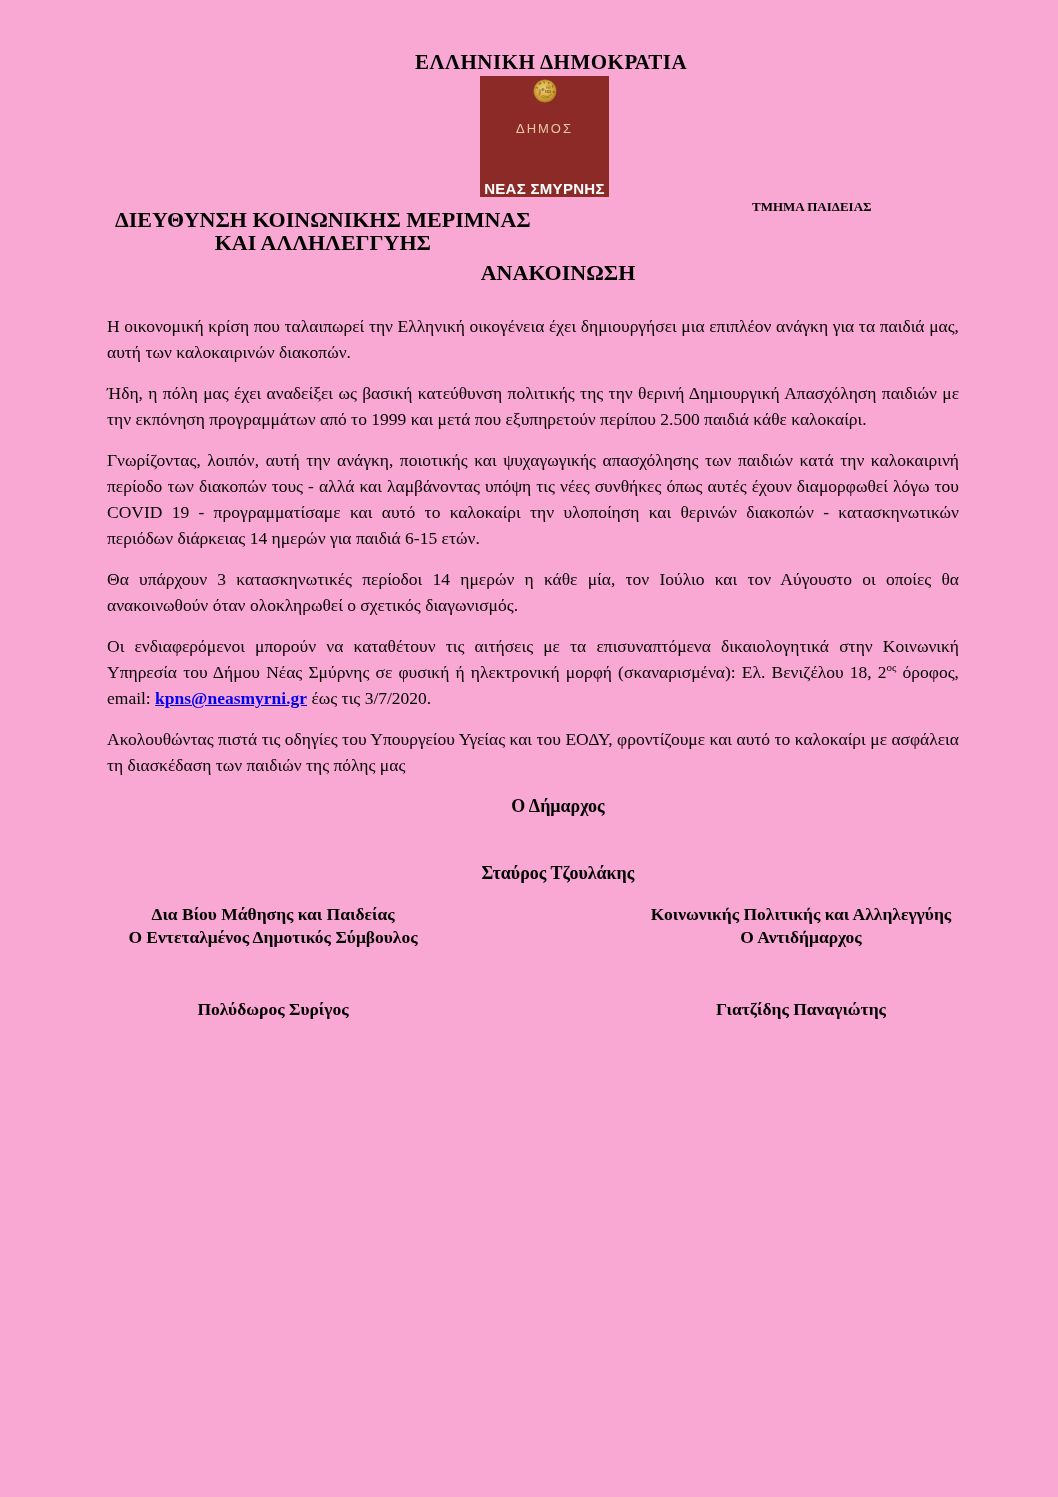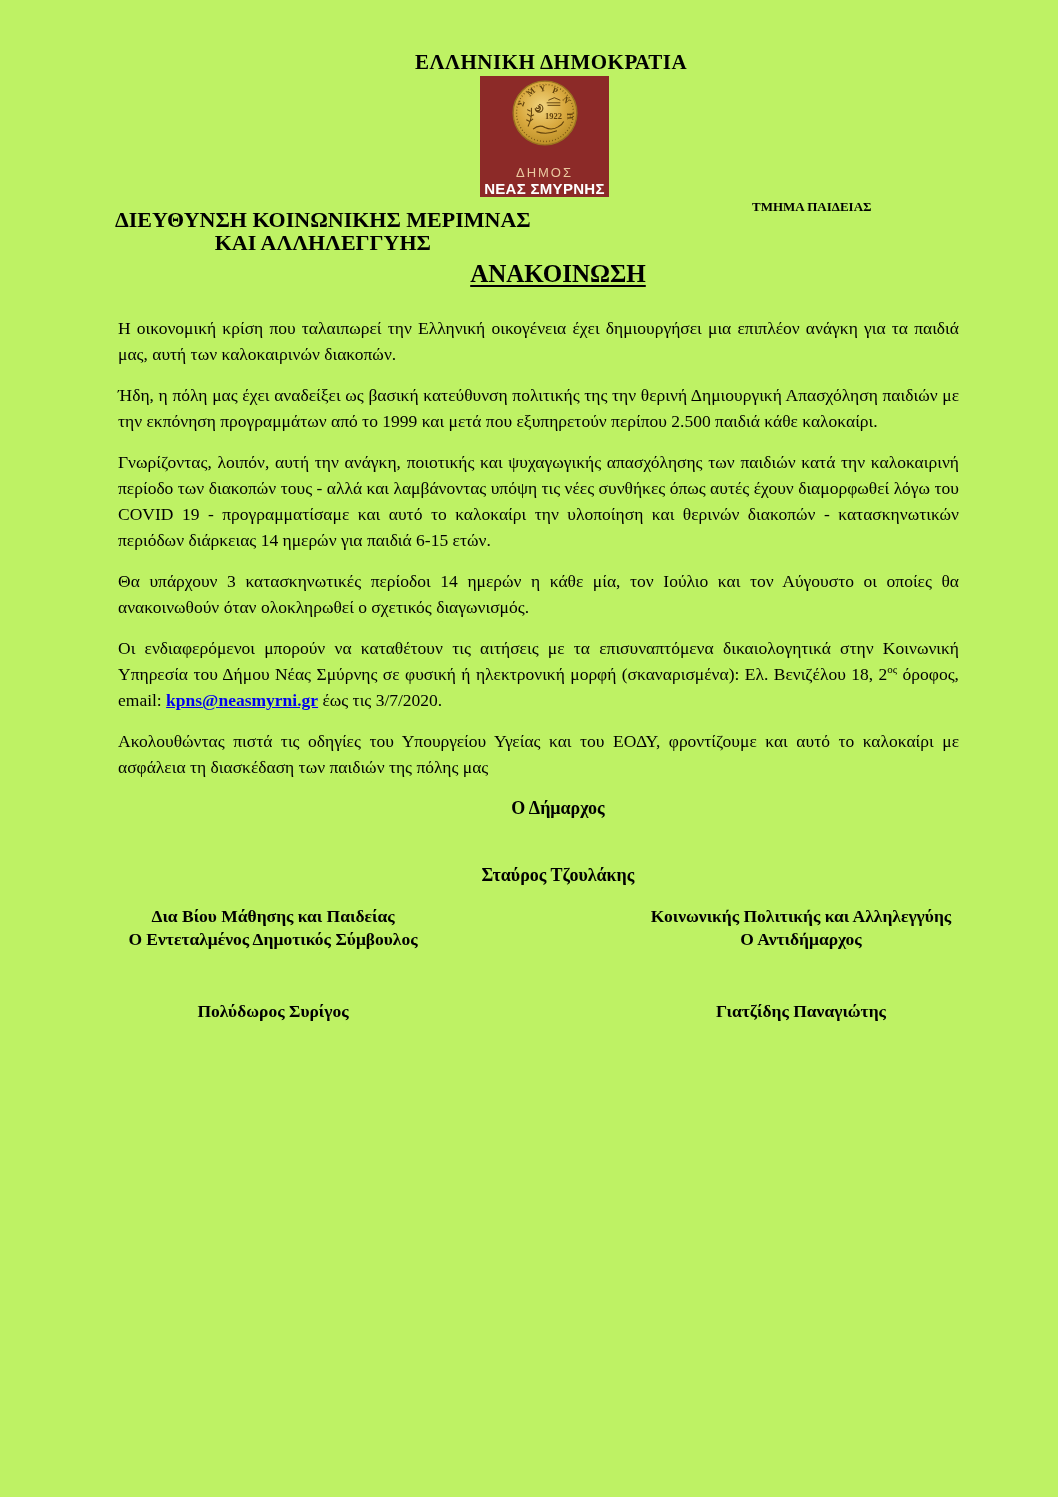--- a/index.html
+++ b/index.html
@@ -1,21 +1,21 @@
 <!DOCTYPE html>
 <html><head>
 <meta charset="utf-8">
 <style>
   html, body { margin: 0; padding: 0; background: #e8e8e8; }
   .page {
     position: relative;
     width: 1058px;
     height: 1497px;
     margin: 0 auto;
-    background: #bef264;
+    background: #f9a8d4;
     font-family: "Liberation Serif", serif;
     color: #000;
     overflow: hidden;
   }
 
   
   .republic {
     position: absolute;
     top: 50px; left: 0;
     width: 100%;
@@ -46,20 +46,21 @@
     margin-top: 18px;
   }
   .logo .neas {
     font-family: "Liberation Sans", sans-serif;
     color: #ffffff;
     font-weight: bold;
     font-size: 15px;
     letter-spacing: 0.3px;
     line-height: 17px;
     white-space: nowrap;
+    margin-top: 44px;
   }
   .dept-left {
     position: absolute;
     top: 208px; left: 115px;
     font-weight: bold;
     font-size: 22px;
     line-height: 23px;
   }
   .dept-left .l2 { text-align: center; }
   .dept-right {
@@ -70,32 +71,31 @@
   }
 
   
   .content {
     position: absolute;
     top: 260px; left: 103px;
     width: 856px;
   }
   .doc-title {
     text-align: center;
-    font-size: 25px;
-    font-weight: bold;
-    text-decoration: underline;
+    font-size: 22px;
+    font-weight: bold;
     text-decoration-thickness: 2px;
     text-underline-offset: 3px;
     margin: 0 0 27px 54px;
   }
   .content p {
     font-size: 17.5px;
     line-height: 26px;
     text-align: justify;
-    margin: 0 0 15px 15px;
+    margin: 0 0 15px 4px;
   }
   sup.ord { font-size: 11px; line-height: 0; }
   a.email {
     color: #0000ee;
     font-weight: bold;
     text-decoration: underline;
     cursor: pointer;
   }
 
   .mayor-title {

